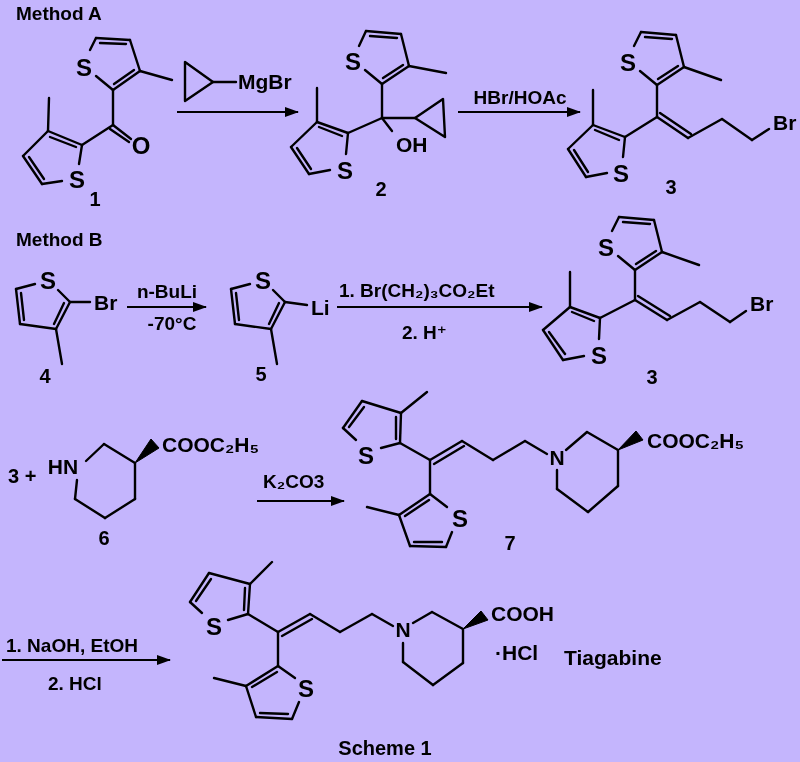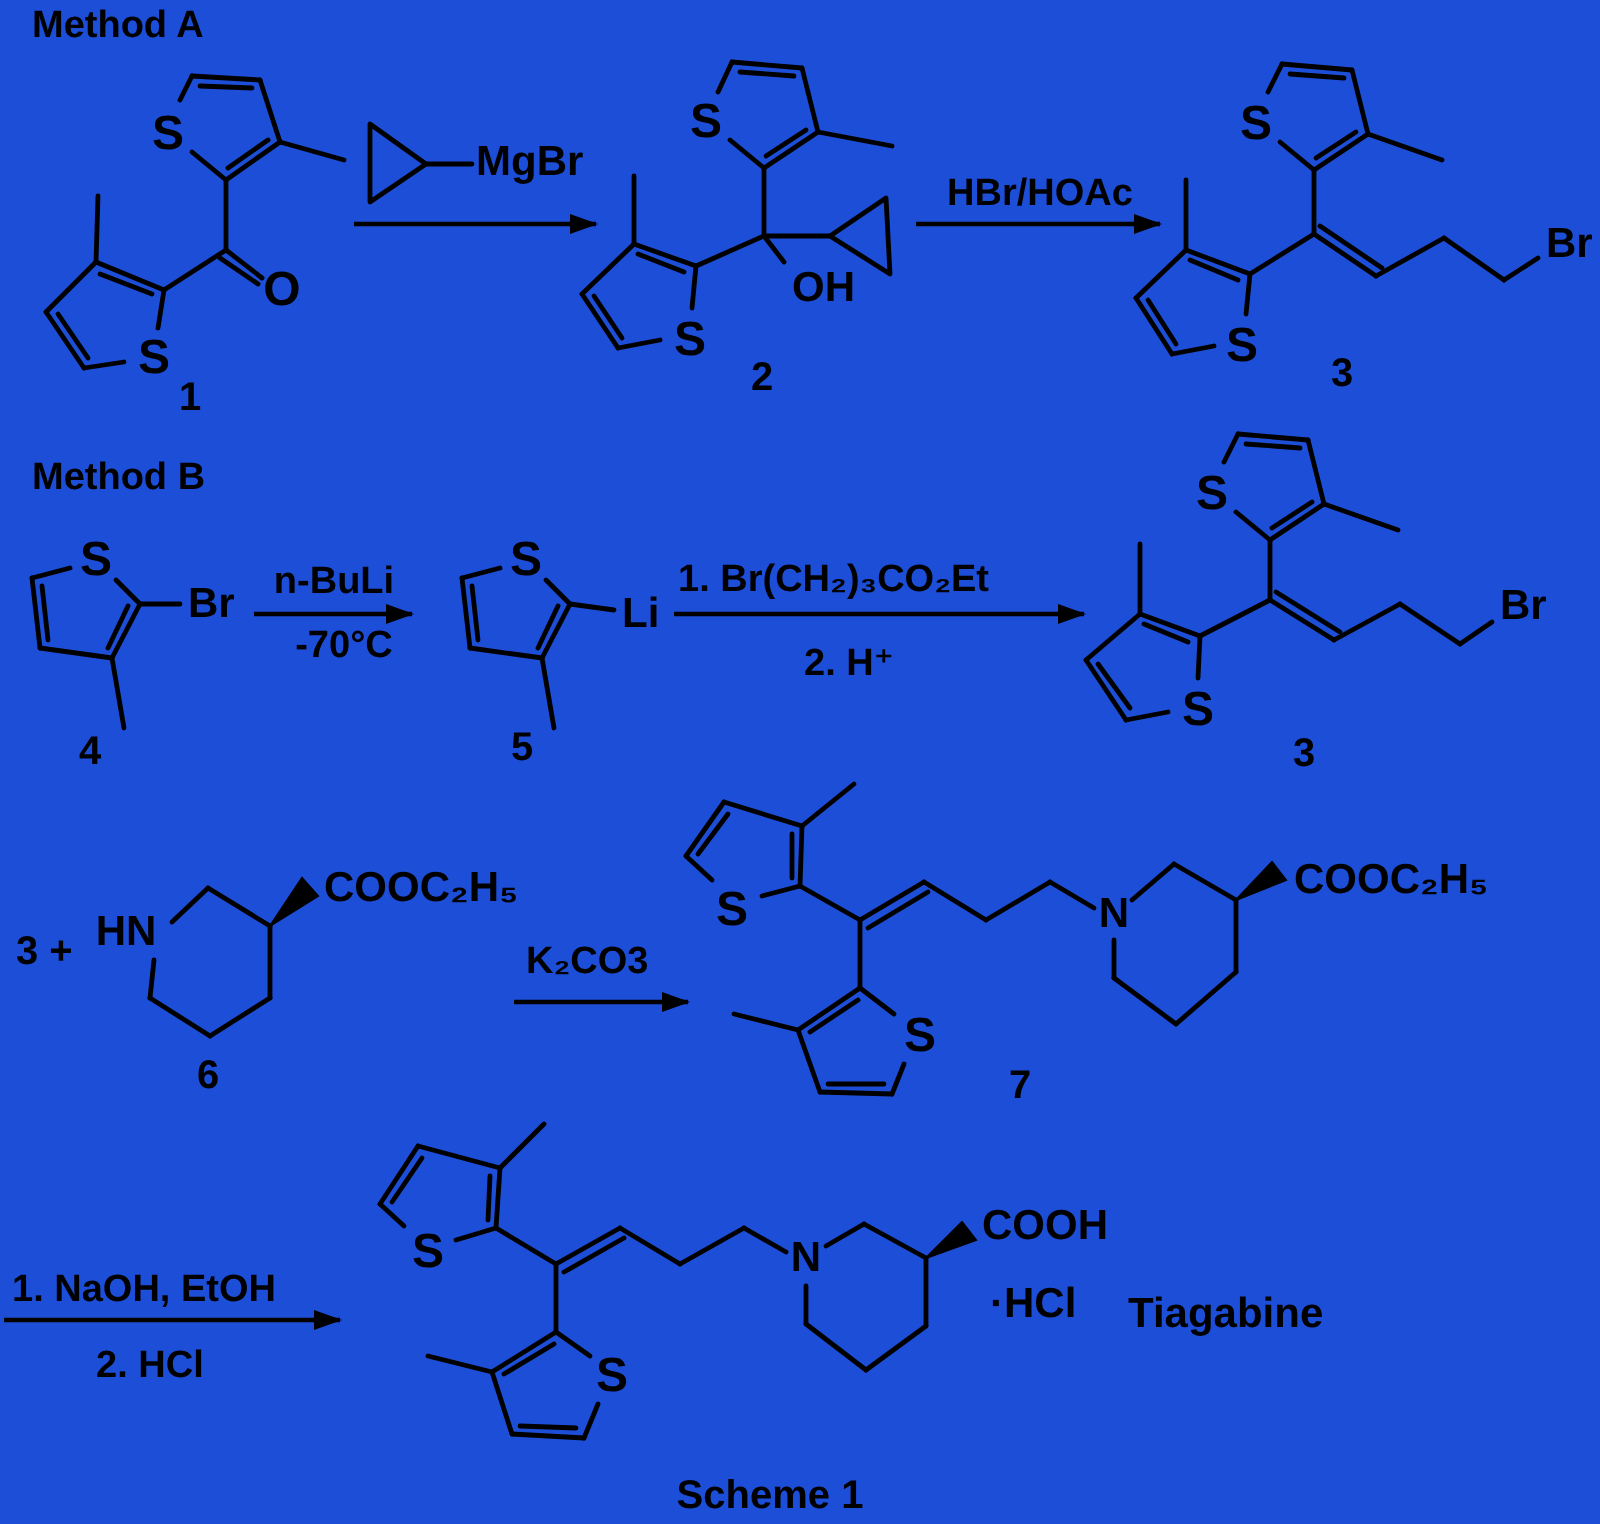--- a/index.html
+++ b/index.html
@@ -1,16 +1,16 @@
 <!DOCTYPE html>
 <html><head>
 <meta charset="utf-8">
 <style>
   html,body{margin:0;padding:0;background:#ffffff;}
-  .page{width:800px;height:762px;position:relative;background:#1d4ed8;}
+  .page{width:800px;height:762px;position:relative;background:#c4b5fd;}
   svg{display:block;}
   .bond{stroke:#000;stroke-width:2.4;stroke-linecap:round;fill:none;}
   .arrow{stroke:#000;stroke-width:2.2;fill:none;}
   .wedge{fill:#000;stroke:#000;stroke-width:1;}
   .ringpath{fill:none;stroke:#000;stroke-width:2.4;stroke-linejoin:round;}
   text{font-family:"Liberation Sans","DejaVu Sans",sans-serif;font-weight:bold;fill:#000;dominant-baseline:central;}
   .atom{font-size:24px;text-anchor:middle;}
   .grp{font-size:21px;text-anchor:start;}
   .grpm{font-size:21px;text-anchor:middle;}
   .cond{font-size:19px;text-anchor:middle;}

